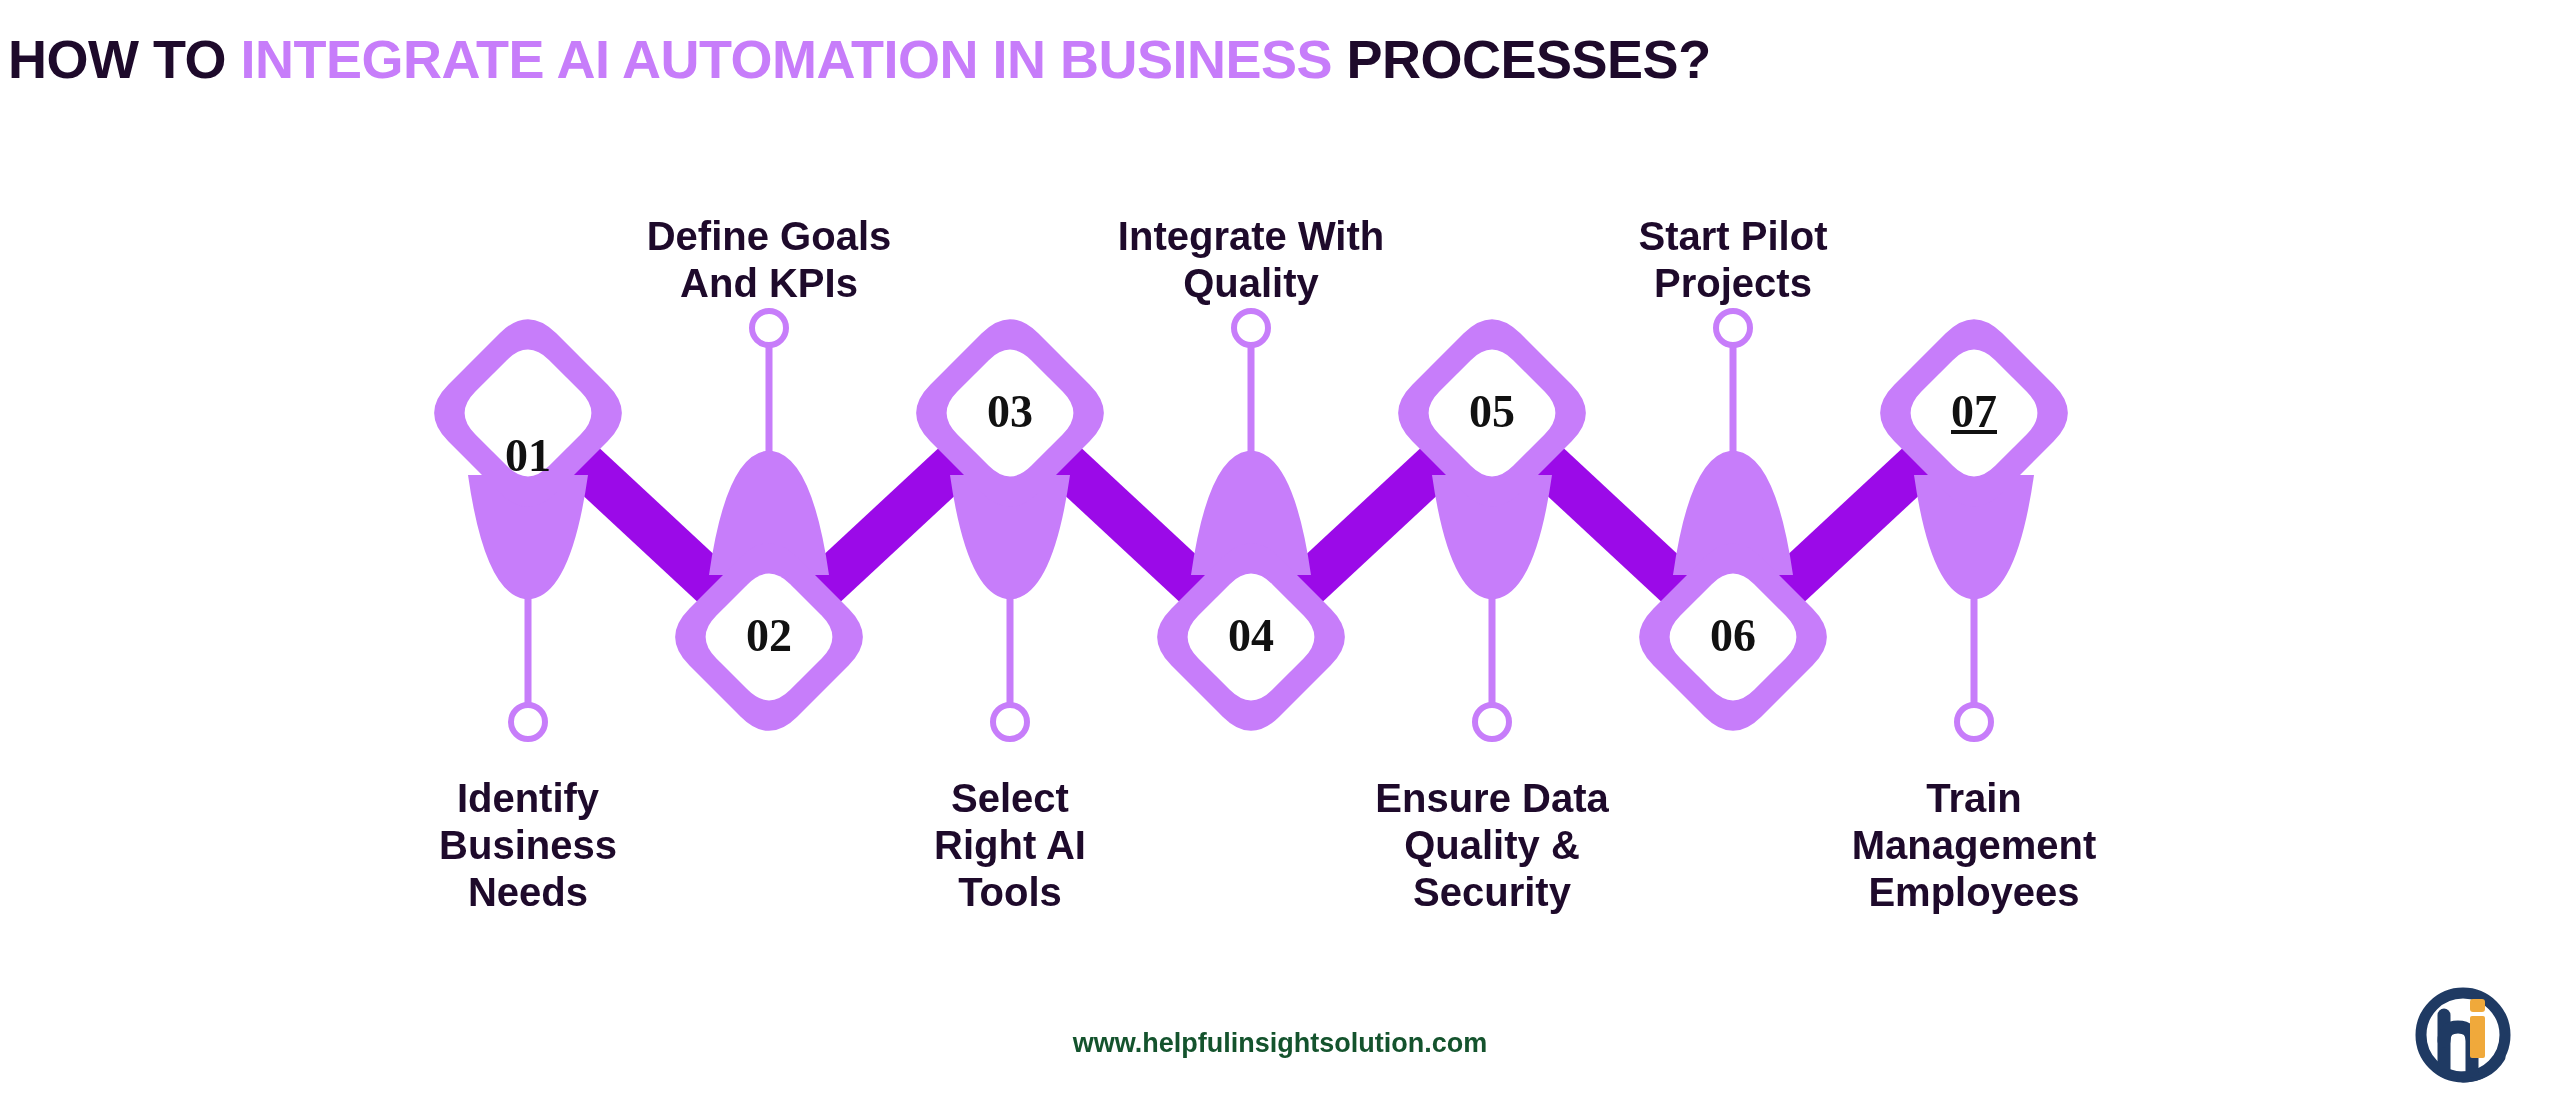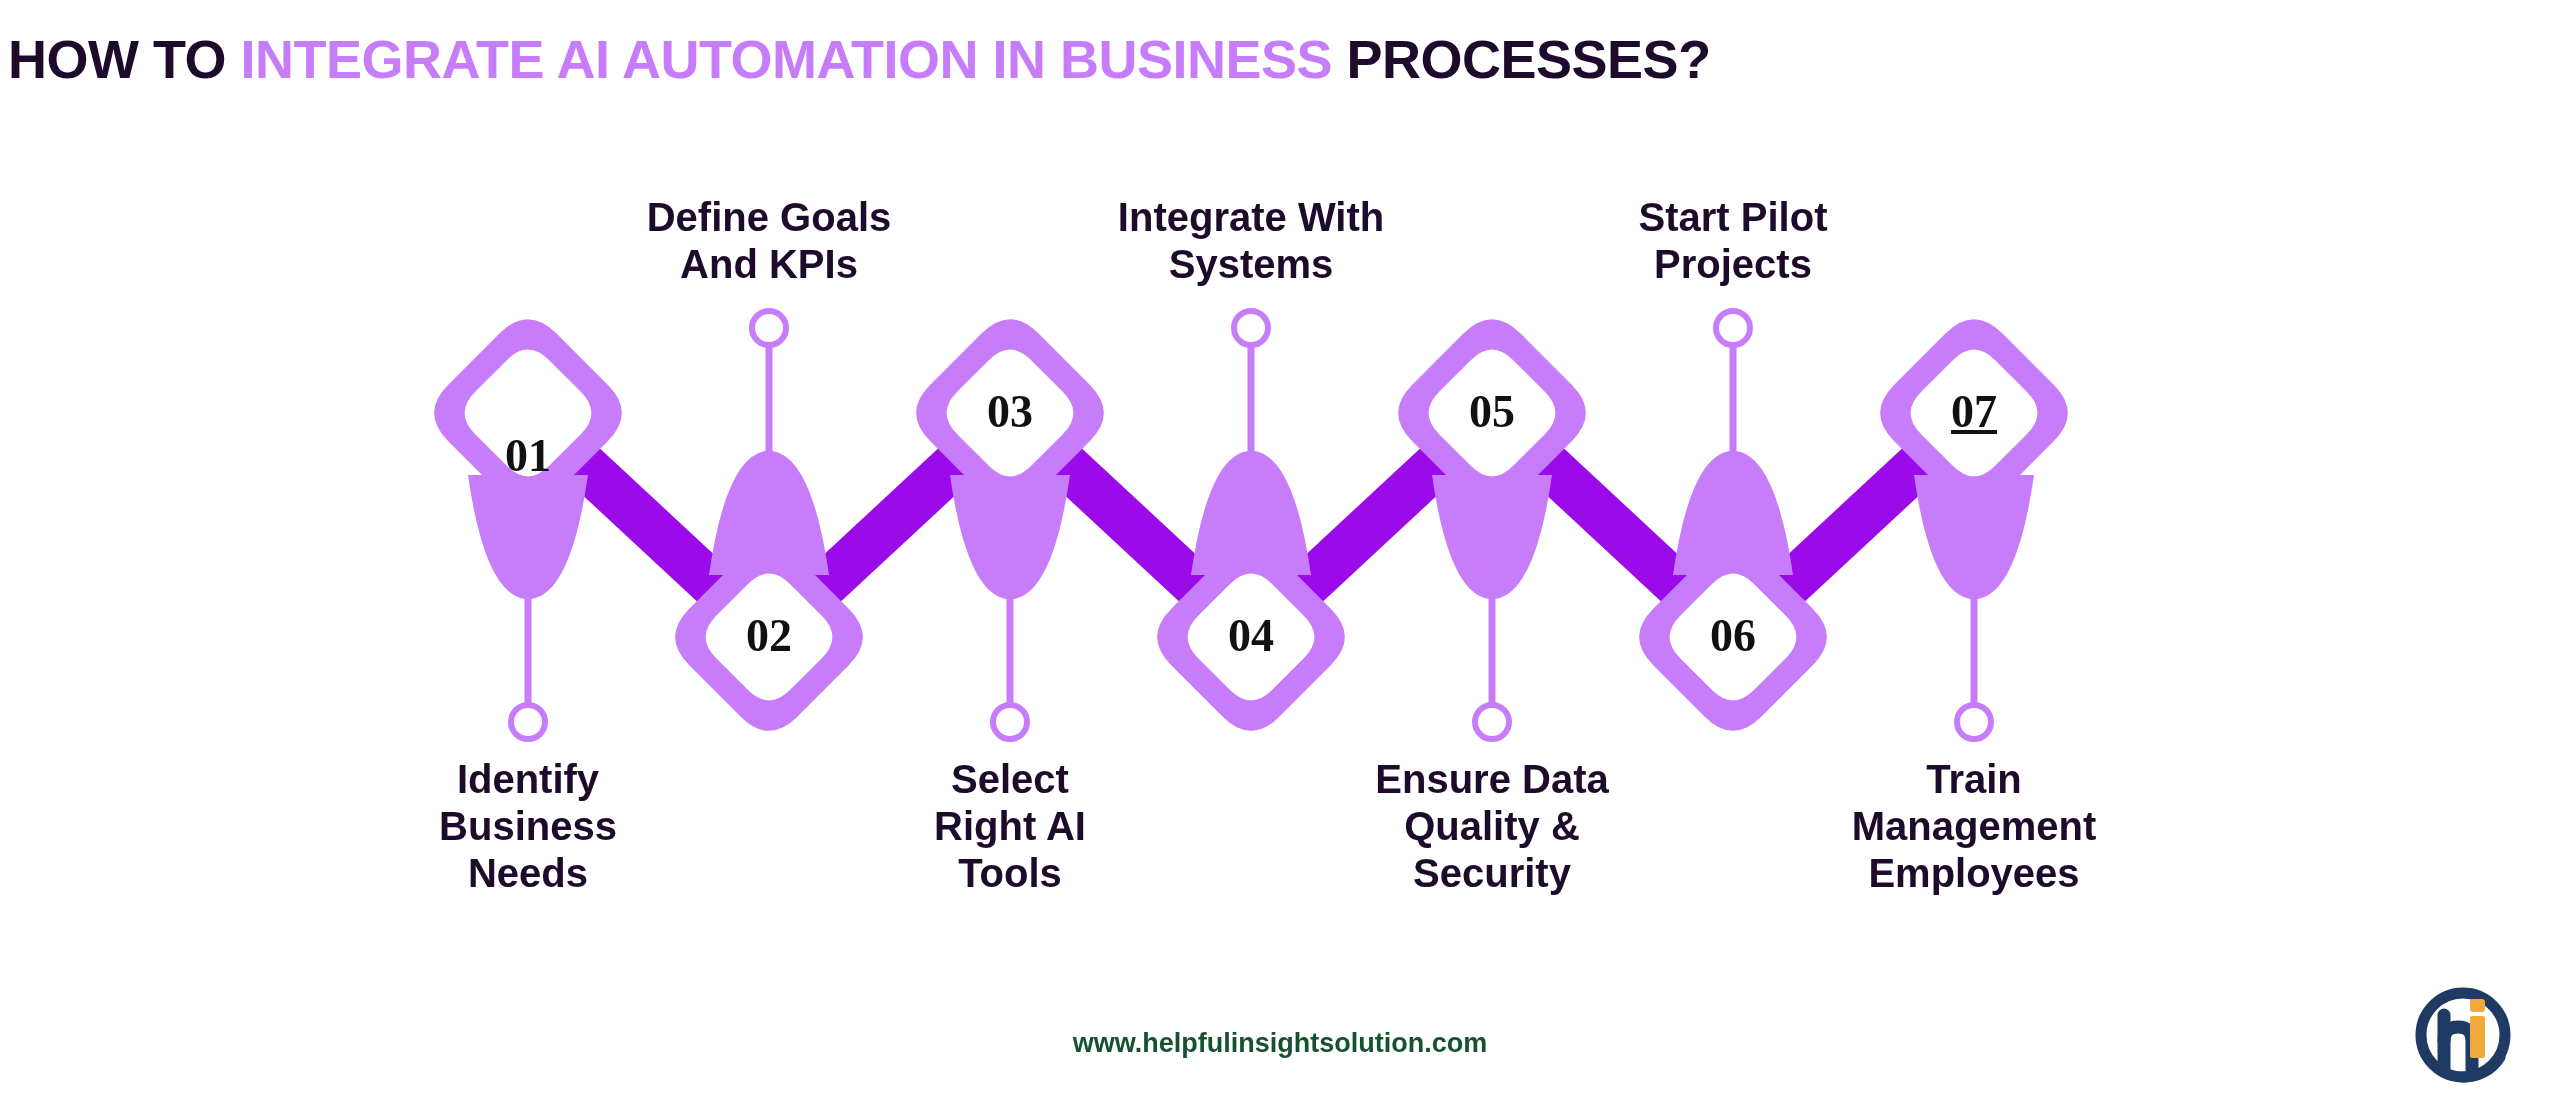--- a/index.html
+++ b/index.html
@@ -57,20 +57,21 @@
     position:absolute;
     width:400px;
     margin-left:-200px;
     text-align:center;
     font-size:40px;
     font-weight:bold;
     line-height:1.18;
     color:#1E0A2B;
     font-family:"Liberation Sans", sans-serif;
     white-space:pre-line;
+    margin-top:19px;
   }
 
   
   #footer-url {
     position:absolute;
     left:0; width:2560px;
     top:1028px;
     text-align:center;
     font-size:27px;
     font-weight:bold;
@@ -194,21 +195,21 @@
 Needs</div>
       <div class="step-num" style="left: 769px; top: 613px;">02</div>
       <div class="step-label" style="left: 769px; top: 194px;">Define Goals
 And KPIs</div>
       <div class="step-num" style="left: 1010px; top: 389px;">03</div>
       <div class="step-label" style="left: 1010px; top: 756px;">Select
 Right AI
 Tools</div>
       <div class="step-num" style="left: 1251px; top: 613px;">04</div>
       <div class="step-label" style="left: 1251px; top: 194px;">Integrate With
-Systems</div>
+Quality</div>
       <div class="step-num" style="left: 1492px; top: 389px;">05</div>
       <div class="step-label" style="left: 1492px; top: 756px;">Ensure Data
 Quality &amp;
 Security</div>
       <div class="step-num" style="left: 1733px; top: 613px;">06</div>
       <div class="step-label" style="left: 1733px; top: 194px;">Start Pilot
 Projects</div>
       <div class="step-num" style="left: 1974px; top: 389px; text-decoration: underline;">07</div>
       <div class="step-label" style="left: 1974px; top: 756px;">Train
 Management

